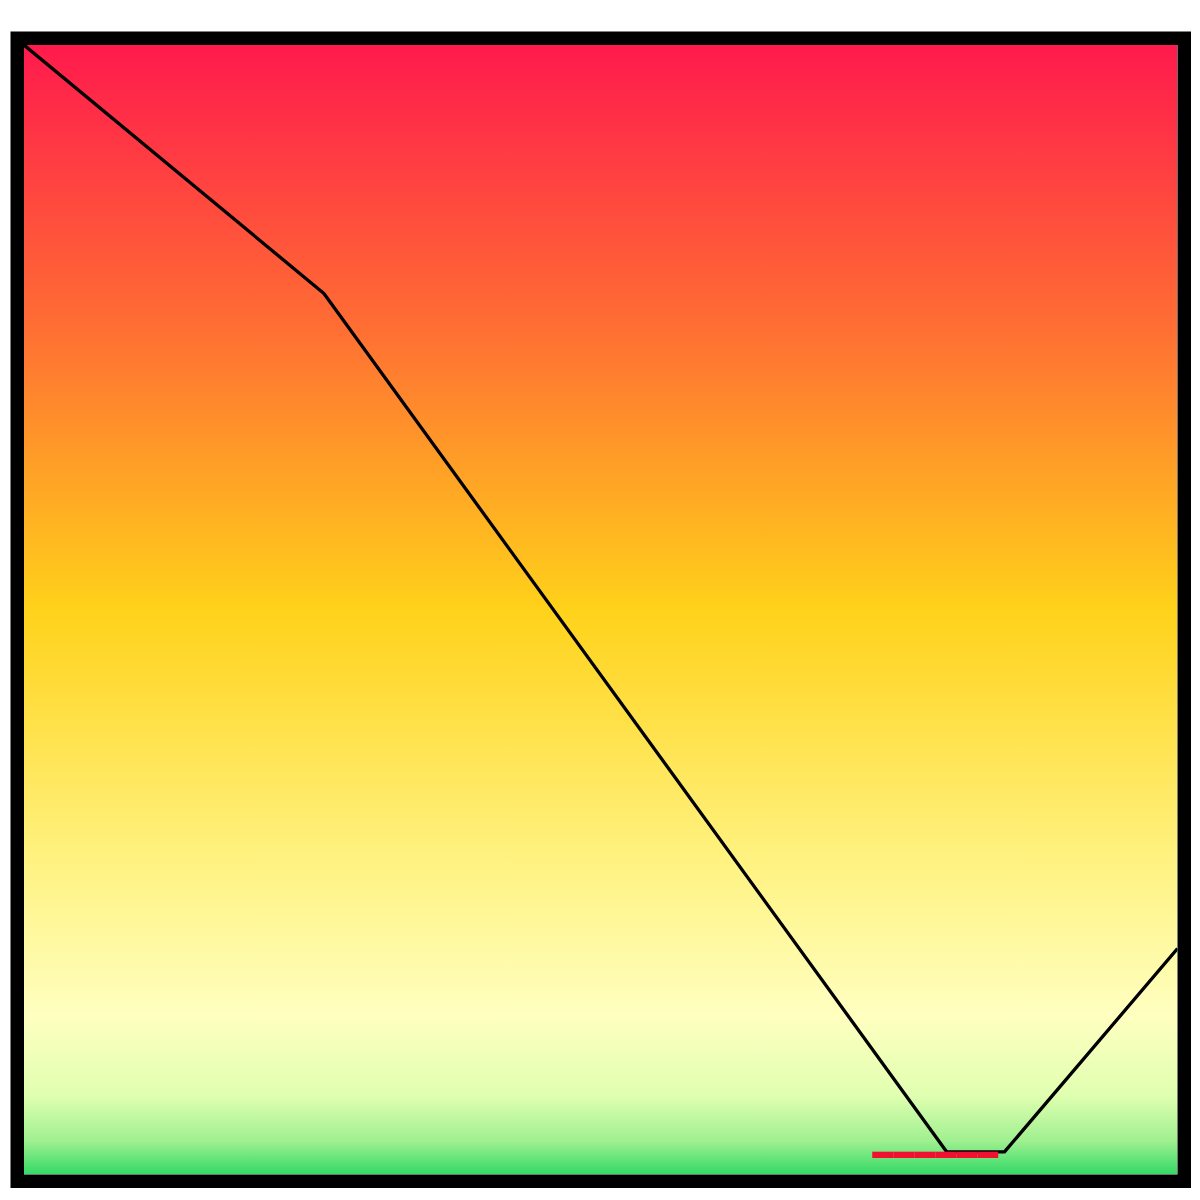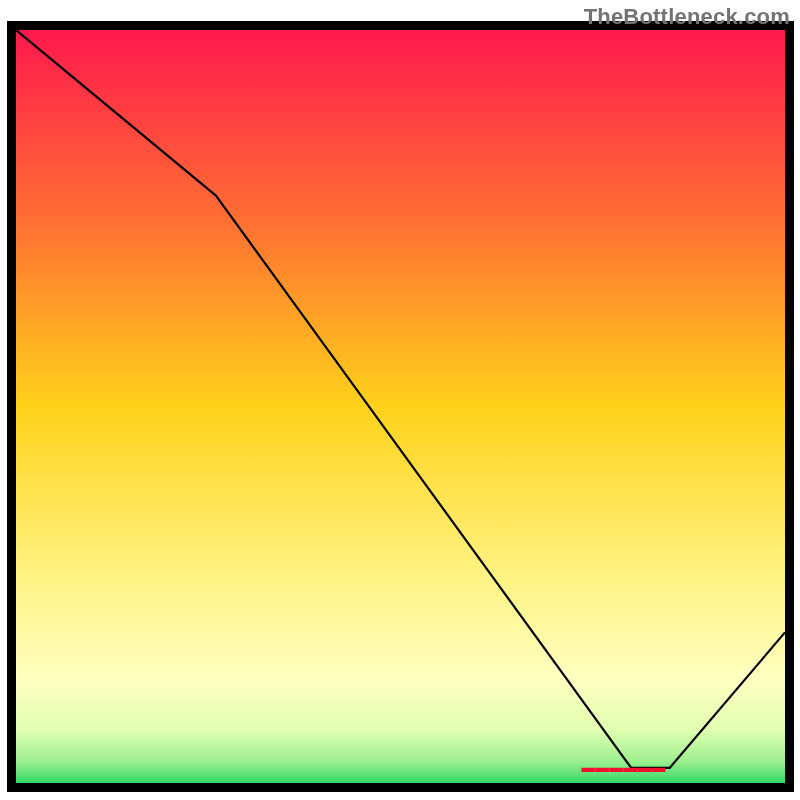--- a/index.html
+++ b/index.html
@@ -52,14 +52,13 @@
     </clipPath>
   </defs>
   <g id="plot-group" clip-path="url(#plot-clip)">
     <rect id="grad-rect" fill="url(#bg-grad)" x="16" y="30" width="769" height="753"></rect>
     <path id="series-path" fill="none" stroke-linejoin="round" stroke-linecap="butt" d="M16 30 L215.94 195.65999999999997 L631.2 767.94 L669.65 767.94 L785 632.4" stroke="#000000" stroke-width="2.2"></path>
     <text id="anno-text" font-family="Arial, sans-serif" font-weight="bold" x="623.51" y="771.94" fill="#f01030" font-size="14" text-anchor="middle">▬▬▬▬▬▬</text>
   </g>
   <rect id="frame-rect" fill="none" x="11.5" y="25.5" width="778" height="762" stroke="#000000" stroke-width="9"></rect>
 </svg>
 
-<div class="watermark">TheBottleneck.com</div>
 </div>
 
 </body></html>

